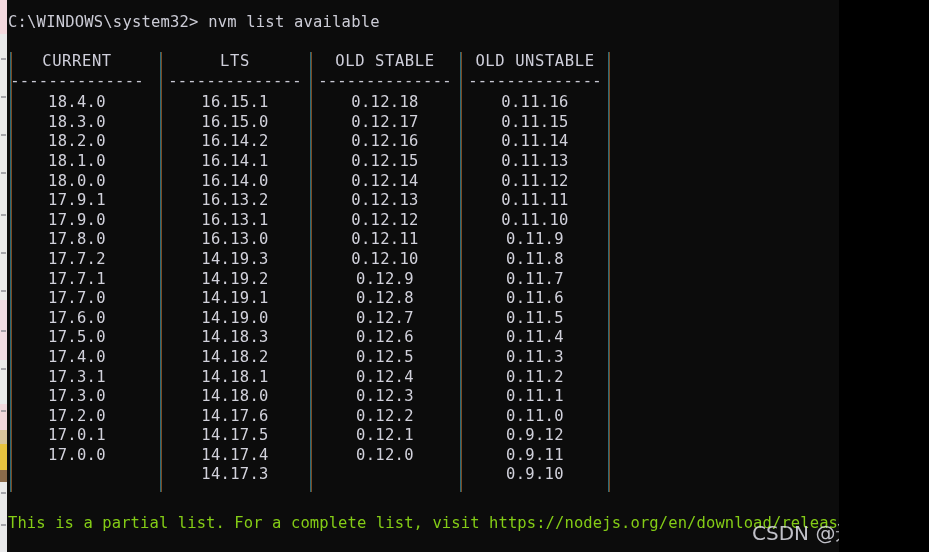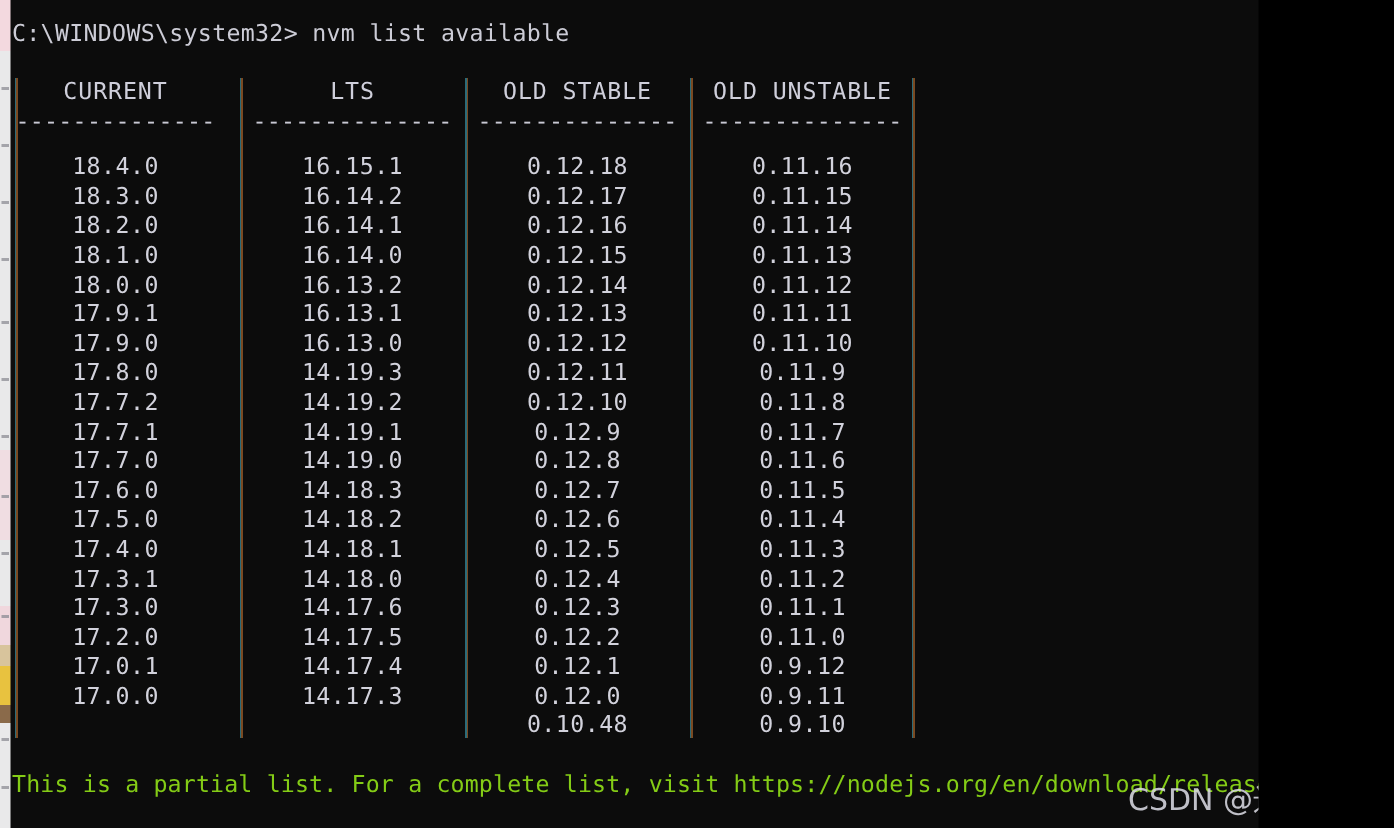--- a/index.html
+++ b/index.html
@@ -95,21 +95,21 @@
   }
   .col-rule {
     height: 19.6px;
     line-height: 19.6px;
     color: #c9c9d4;
     white-space: pre;
     overflow: hidden;
     letter-spacing: .2px;
   }
   .col-cells {
-    margin-top: 11px;
+    margin-top: 2px;
   }
   .cell {
     height: 19.6px;
     line-height: 19.6px;
     white-space: pre;
     color: #d2d2dc;
     text-align: center;
     letter-spacing: .3px;
   }
 
@@ -189,20 +189,21 @@
           <div class="cell">17.2.0</div>
           <div class="cell">17.0.1</div>
           <div class="cell">17.0.0</div>
         </div>
       </div>
       <div class="col" style="left: 162px; width: 146px;">
         <div class="col-head">LTS</div>
         <div class="col-rule">--------------</div>
         <div class="col-cells">
           <div class="cell">16.15.1</div>
+          <div class="cell">16.15.0</div>
           <div class="cell">16.14.2</div>
           <div class="cell">16.14.1</div>
           <div class="cell">16.14.0</div>
           <div class="cell">16.13.2</div>
           <div class="cell">16.13.1</div>
           <div class="cell">16.13.0</div>
           <div class="cell">14.19.3</div>
           <div class="cell">14.19.2</div>
           <div class="cell">14.19.1</div>
           <div class="cell">14.19.0</div>
@@ -232,21 +233,20 @@
           <div class="cell">0.12.9</div>
           <div class="cell">0.12.8</div>
           <div class="cell">0.12.7</div>
           <div class="cell">0.12.6</div>
           <div class="cell">0.12.5</div>
           <div class="cell">0.12.4</div>
           <div class="cell">0.12.3</div>
           <div class="cell">0.12.2</div>
           <div class="cell">0.12.1</div>
           <div class="cell">0.12.0</div>
-          <div class="cell">0.10.48</div>
         </div>
       </div>
       <div class="col" style="left: 462px; width: 146px;">
         <div class="col-head">OLD UNSTABLE</div>
         <div class="col-rule">--------------</div>
         <div class="col-cells">
           <div class="cell">0.11.16</div>
           <div class="cell">0.11.15</div>
           <div class="cell">0.11.14</div>
           <div class="cell">0.11.13</div>

